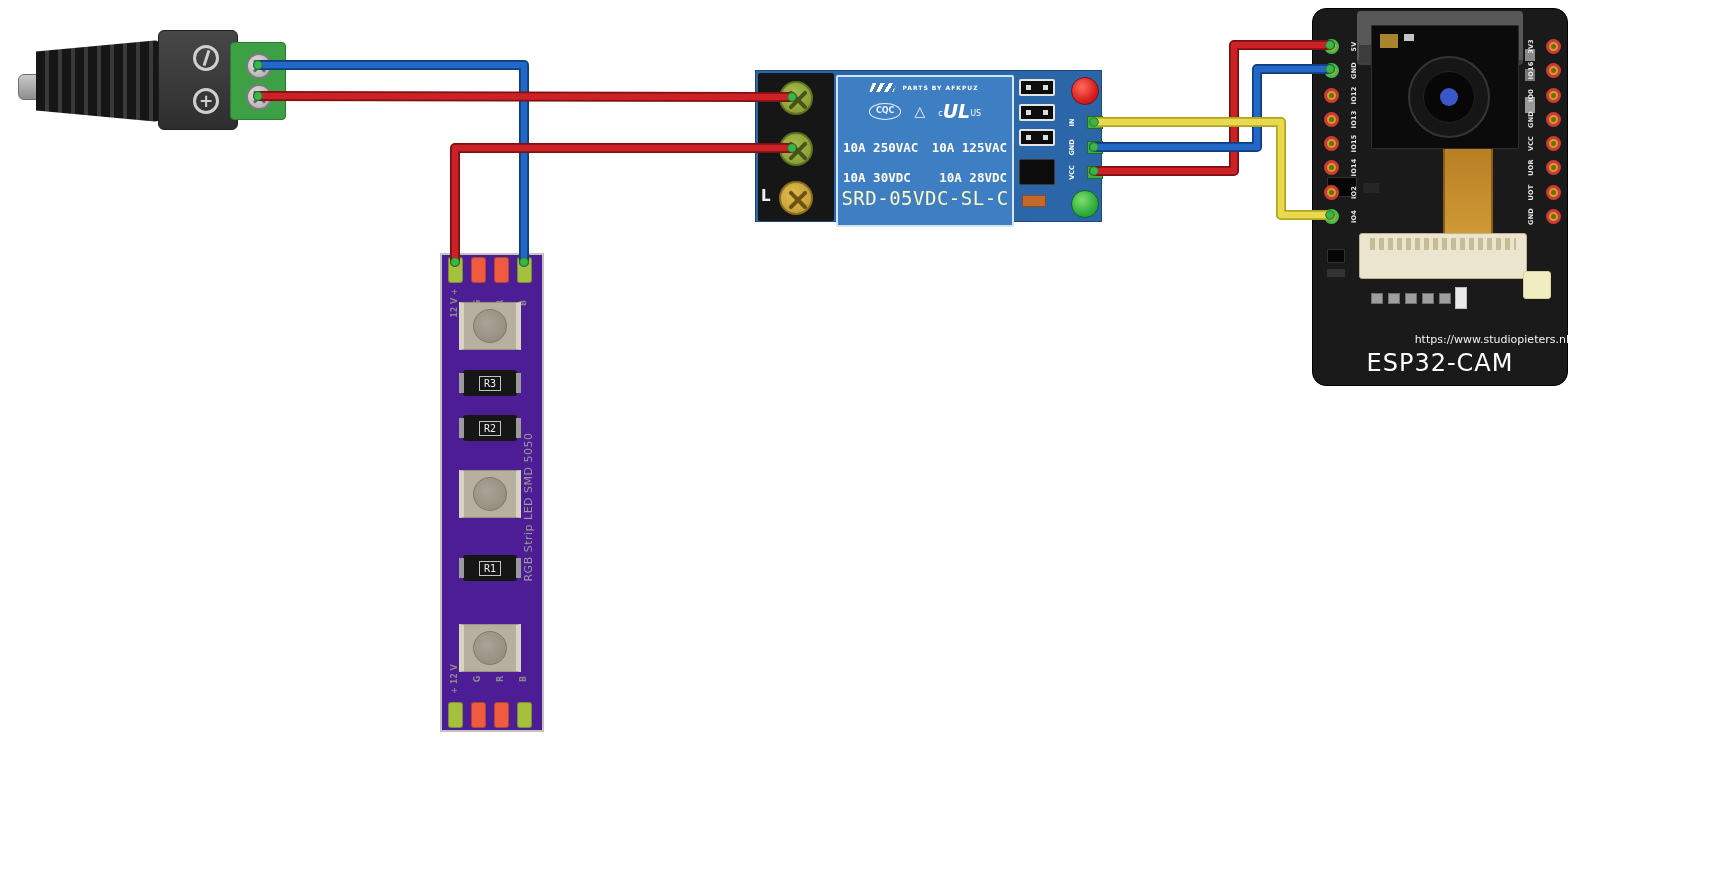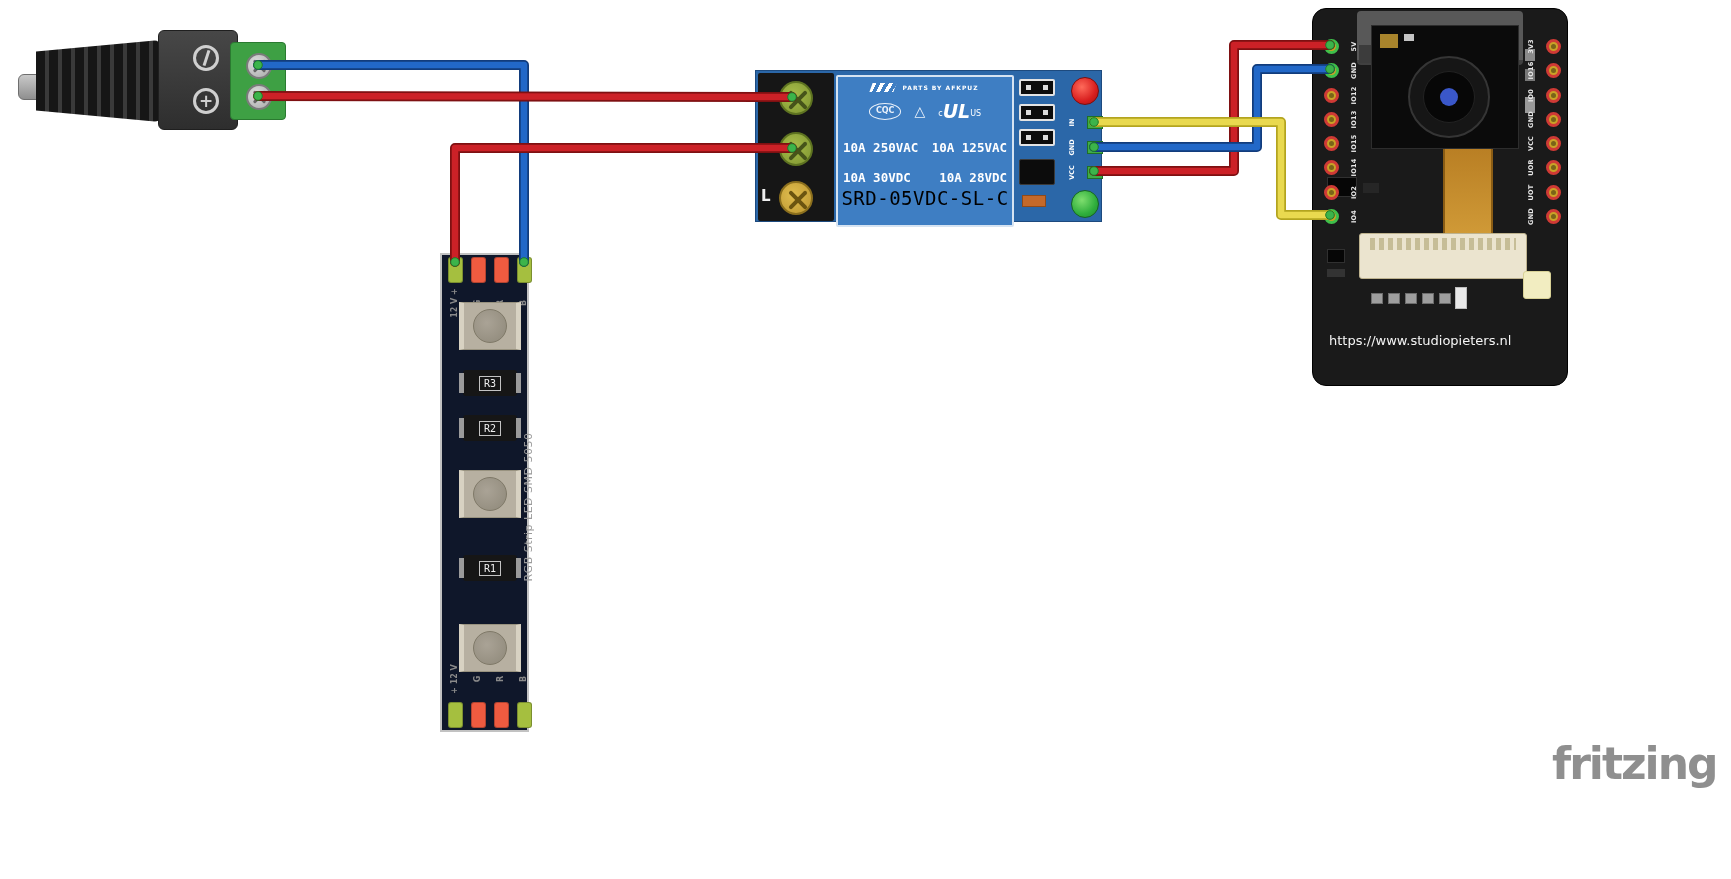--- a/index.html
+++ b/index.html
@@ -32,21 +32,21 @@
   .songle{width:24px;height:9px;background:repeating-linear-gradient(100deg,#fff 0 4px,transparent 4px 8px);transform:skewX(-20deg)}
   .brandtext{font-size:6px;font-weight:bold;color:#fff;letter-spacing:1px}
   .certrow{position:absolute;top:25px;left:0;width:100%;display:flex;justify-content:center;align-items:center;gap:13px}
   .cqc{border:1.5px solid #eaf1fa;border-radius:50%;padding:0 6px;height:17px;line-height:14px;font-size:8px;font-weight:bold;color:#eaf1fa}
   .tri{font-size:14px;color:#eaf1fa;line-height:16px}
   .ulwrap{display:flex;align-items:flex-end;color:#fff}
   .ulc{font-size:8px;margin-bottom:2px}
   .ul{font-size:19px;font-weight:bold;font-style:italic;line-height:18px}
   .ulus{font-size:8px;margin-bottom:2px}
   .ratingrow{position:absolute;left:5px;right:5px;display:flex;justify-content:space-between;font-family:"DejaVu Sans Mono",monospace;font-size:12.5px;font-weight:bold;color:#fff}
-  .model{position:absolute;top:110px;left:0;width:100%;text-align:center;font-family:"DejaVu Sans Mono",monospace;font-size:19px;color:#000000;letter-spacing:.5px}
+  .model{position:absolute;top:110px;left:0;width:100%;text-align:center;font-family:"DejaVu Sans Mono",monospace;font-size:19px;color:#fef9c3;letter-spacing:.5px}
   .jumper{position:absolute;width:36px;height:17px;background:#0c0c0c;border:2px solid #e3e3e3;border-radius:2px}
   .jumper::before,.jumper::after{content:"";position:absolute;top:4px;width:5px;height:5px;background:#dcdcdc}
   .jumper::before{left:5px}.jumper::after{right:5px}
   .led{position:absolute;width:28px;height:28px;border-radius:50%}
   .led.red{background:radial-gradient(circle at 38% 35%,#ff6a5a,#d81f1f 60%,#a31212);border:1px solid #7c0e0e}
   .led.green{background:radial-gradient(circle at 38% 35%,#7ede6e,#2fae3c 60%,#1f8a2c);border:1px solid #176322}
   .hpin{width:16px;height:13px;background:#3fae46;border:1px solid #1f6f26;position:relative;flex:0 0 auto}
   .hpin::after{content:"";position:absolute;left:3px;right:3px;top:4px;bottom:4px;background:#12351a}
   .hpin-col{position:absolute;display:flex;flex-direction:column;gap:12px}
   .hlabel{width:26px;height:13px;line-height:13px;font-size:6.5px;font-weight:bold;color:#fff;text-align:center;transform:rotate(-90deg);flex:0 0 auto}
@@ -178,21 +178,22 @@
     <div class="abs" style="left:58px;top:284px;display:flex;gap:5px">
       <span class="cap"></span>
       <span class="cap"></span>
       <span class="cap"></span>
       <span class="cap"></span>
       <span class="cap"></span>
     </div>
     <div class="abs" style="left:142px;top:278px;width:12px;height:22px;background:#e9e9e9;border:1px solid #bdbdbd"></div>
     <div class="abs" style="left:210px;top:262px;width:28px;height:28px;background:#f2edc1;border:1px solid #d8d196;border-radius:3px"></div>
 
-    <div class="abs" style="left:16px;top:324px;width:100%;text-align:left;font-size:13px;color:#f5f5f5">https://www.studiopieters.nl</div>
+    <div class="abs" style="left:2px;top:324px;width:100%;text-align:right;font-size:11px;color:#f5f5f5">https://www.studiopieters.nl</div>
+    <div class="abs" style="left:0;top:340px;width:100%;text-align:center;font-size:24px;color:#fff;font-weight:500;letter-spacing:1px">ESP32-CAM</div>
 
     <div class="pin-col" style="left:11px;top:30px">
       <span class="pin connected"></span>
       <span class="pin connected"></span>
       <span class="pin"></span>
       <span class="pin"></span>
       <span class="pin"></span>
       <span class="pin"></span>
       <span class="pin"></span>
       <span class="pin connected"></span>
@@ -223,21 +224,21 @@
       <span class="pin"></span>
       <span class="pin"></span>
       <span class="pin"></span>
       <span class="pin"></span>
       <span class="pin"></span>
       <span class="pin"></span>
       <span class="pin"></span>
     </div>
   </div>
 
-  <div class="abs" style="left:440px;top:253px;width:89px;height:479px;background:#0f172a;border:2px solid #c2c2c2">
+  <div class="abs" style="left:440px;top:253px;width:104px;height:479px;background:#4c1d95;border:2px solid #c2c2c2">
     <div class="pad green" style="left:6px;top:2px"></div>
     <div class="pad orange" style="left:29px;top:2px"></div>
     <div class="pad orange" style="left:52px;top:2px"></div>
     <div class="pad green" style="left:75px;top:2px"></div>
 
     <div class="pad-label" style="left:-9px;top:42px">12 V +</div>
     <div class="pad-label" style="left:14px;top:42px">G</div>
     <div class="pad-label" style="left:37px;top:42px">R</div>
     <div class="pad-label" style="left:60px;top:42px">B</div>
 
@@ -287,15 +288,14 @@
       <polyline points="1094,147 1257,147 1257,69 1330,69" fill="none" stroke="#123c7c" stroke-width="10" stroke-linecap="round" stroke-linejoin="round"></polyline>
       <polyline points="1094,147 1257,147 1257,69 1330,69" fill="none" stroke="#2268c8" stroke-width="6.5" stroke-linecap="round" stroke-linejoin="round"></polyline>
       <circle cx="1094" cy="147" r="4.3" fill="#3cb44b" stroke="#1e7a28" stroke-width="1"></circle>
       <circle cx="1330" cy="69" r="4.3" fill="#3cb44b" stroke="#1e7a28" stroke-width="1"></circle>
       <polyline points="1094,122 1281,122 1281,215 1330,215" fill="none" stroke="#b3a41f" stroke-width="10" stroke-linecap="round" stroke-linejoin="round"></polyline>
       <polyline points="1094,122 1281,122 1281,215 1330,215" fill="none" stroke="#e9d94f" stroke-width="6.5" stroke-linecap="round" stroke-linejoin="round"></polyline>
       <circle cx="1094" cy="122" r="4.3" fill="#3cb44b" stroke="#1e7a28" stroke-width="1"></circle>
       <circle cx="1330" cy="215" r="4.3" fill="#3cb44b" stroke="#1e7a28" stroke-width="1"></circle>
     </svg>
 
-  <div class="watermark">fritzing</div>
 
 </div>
 
 </body></html>

